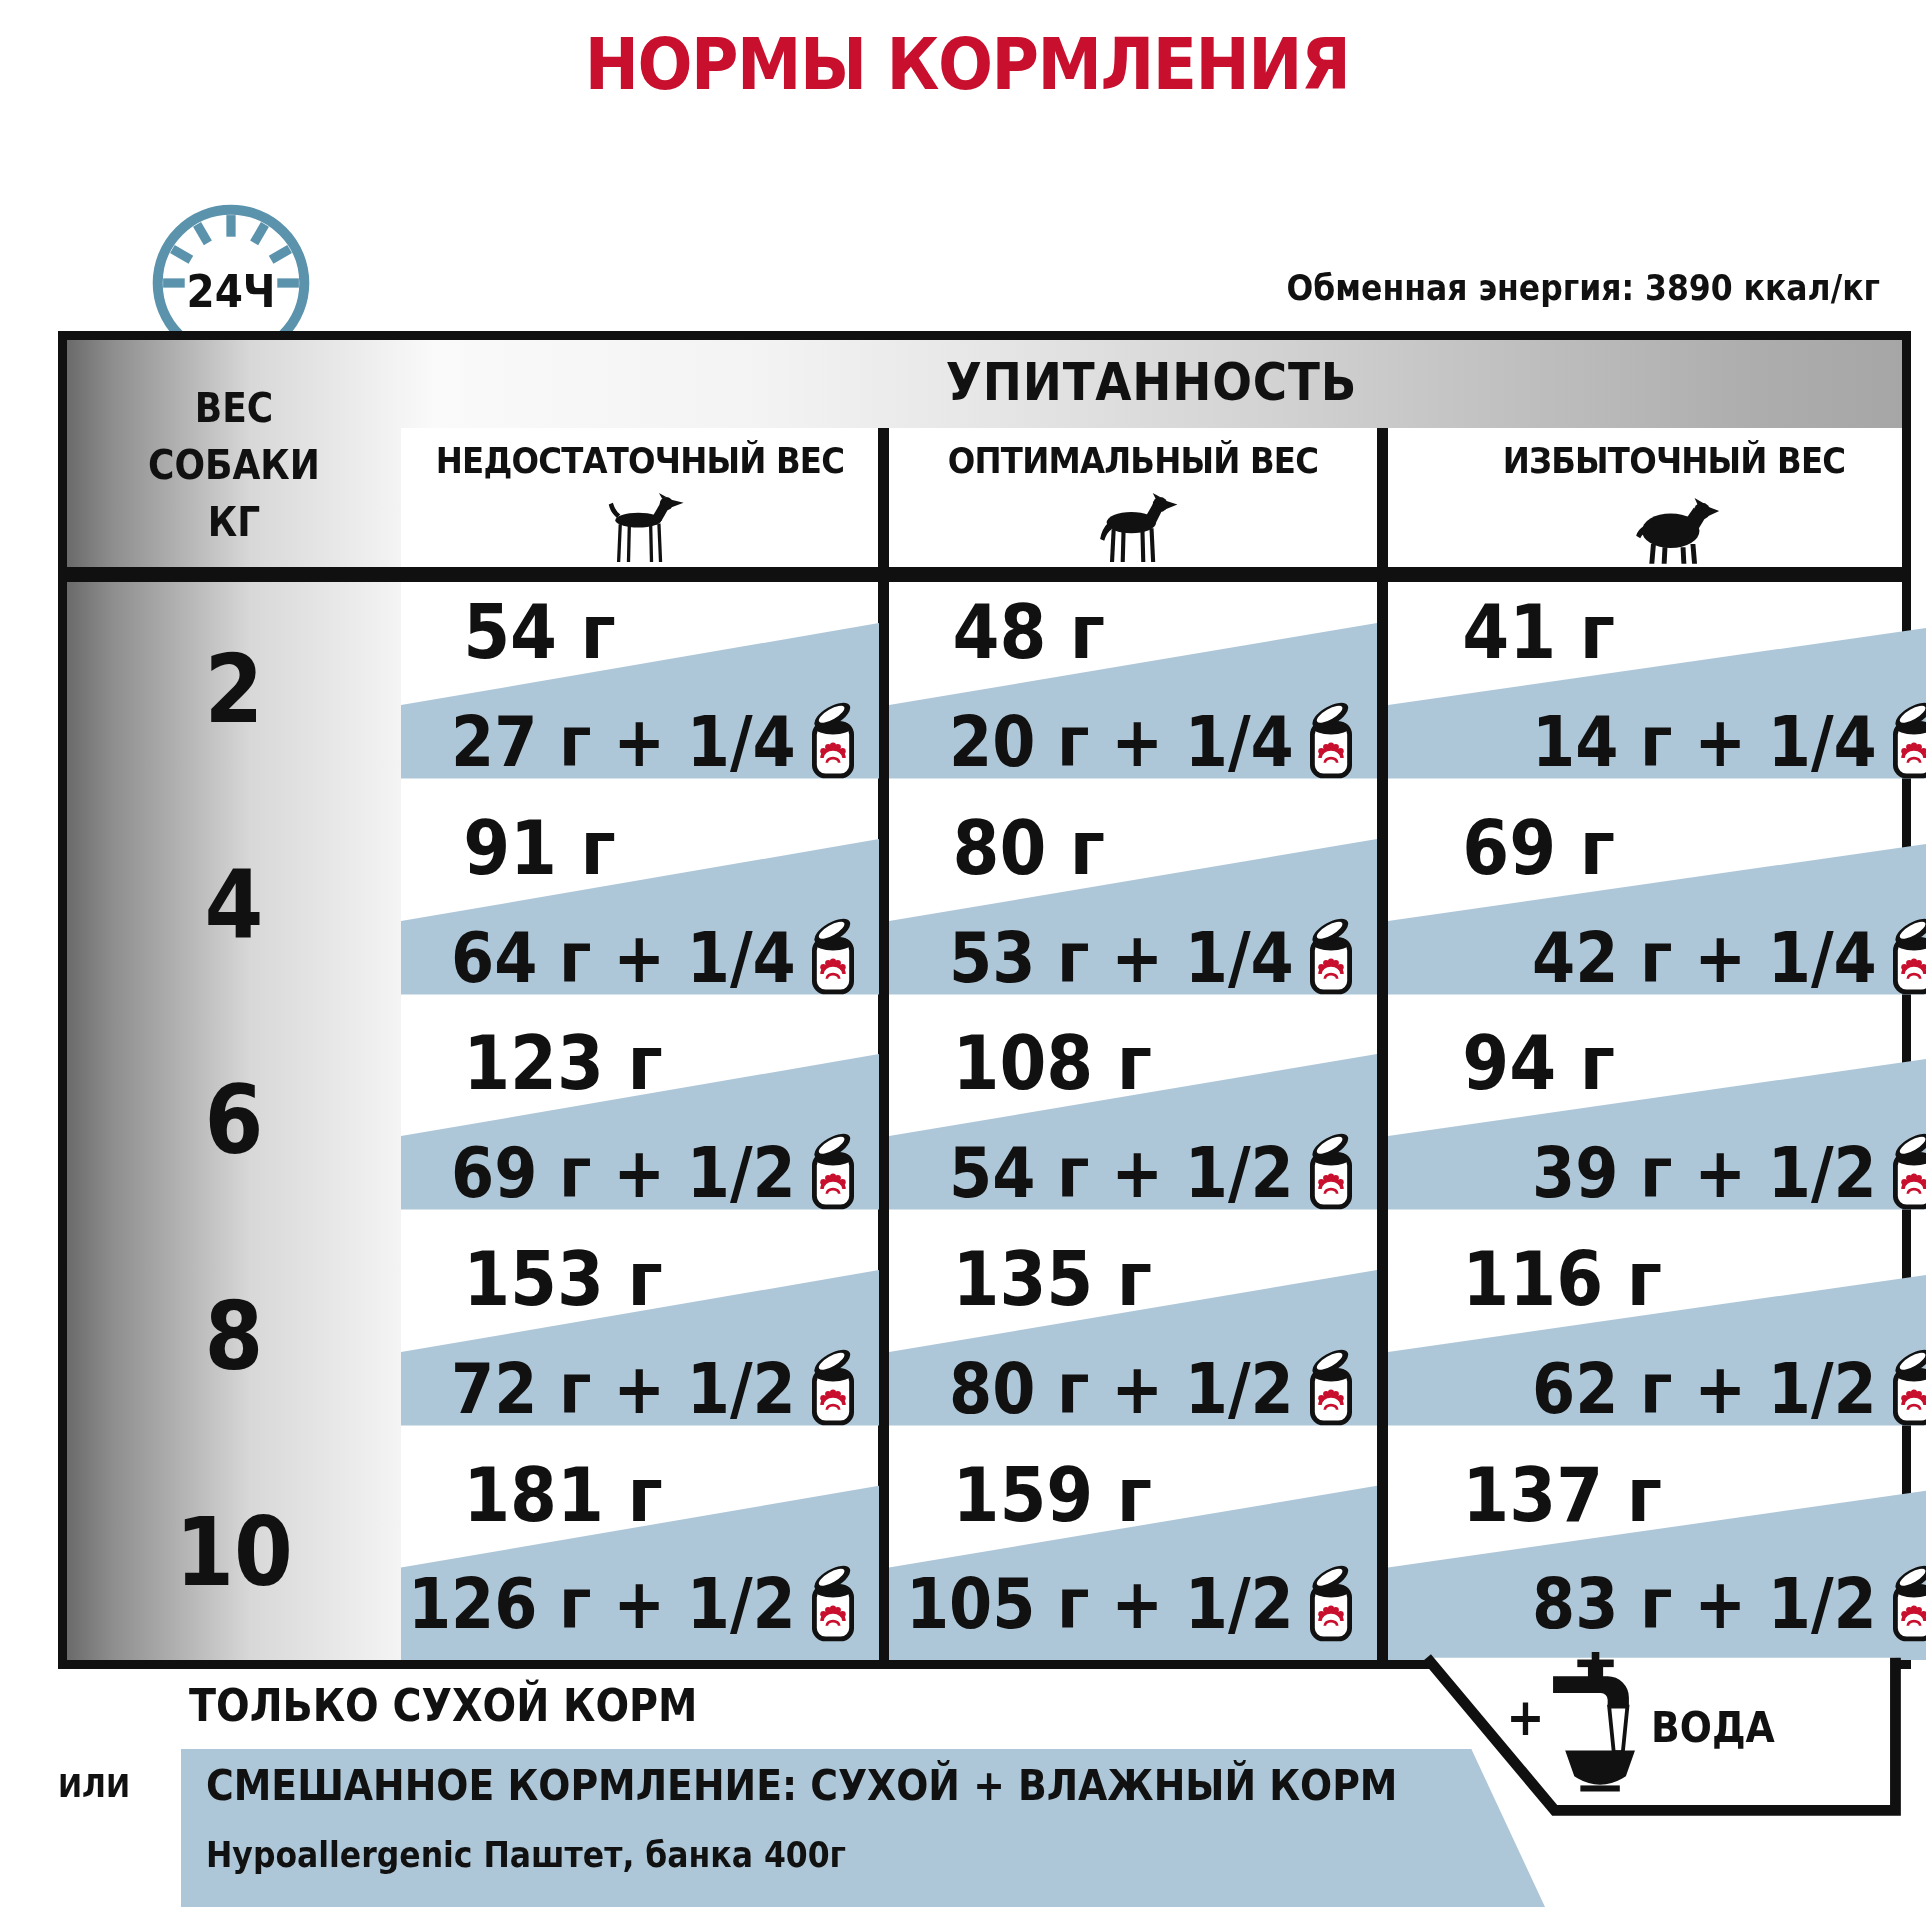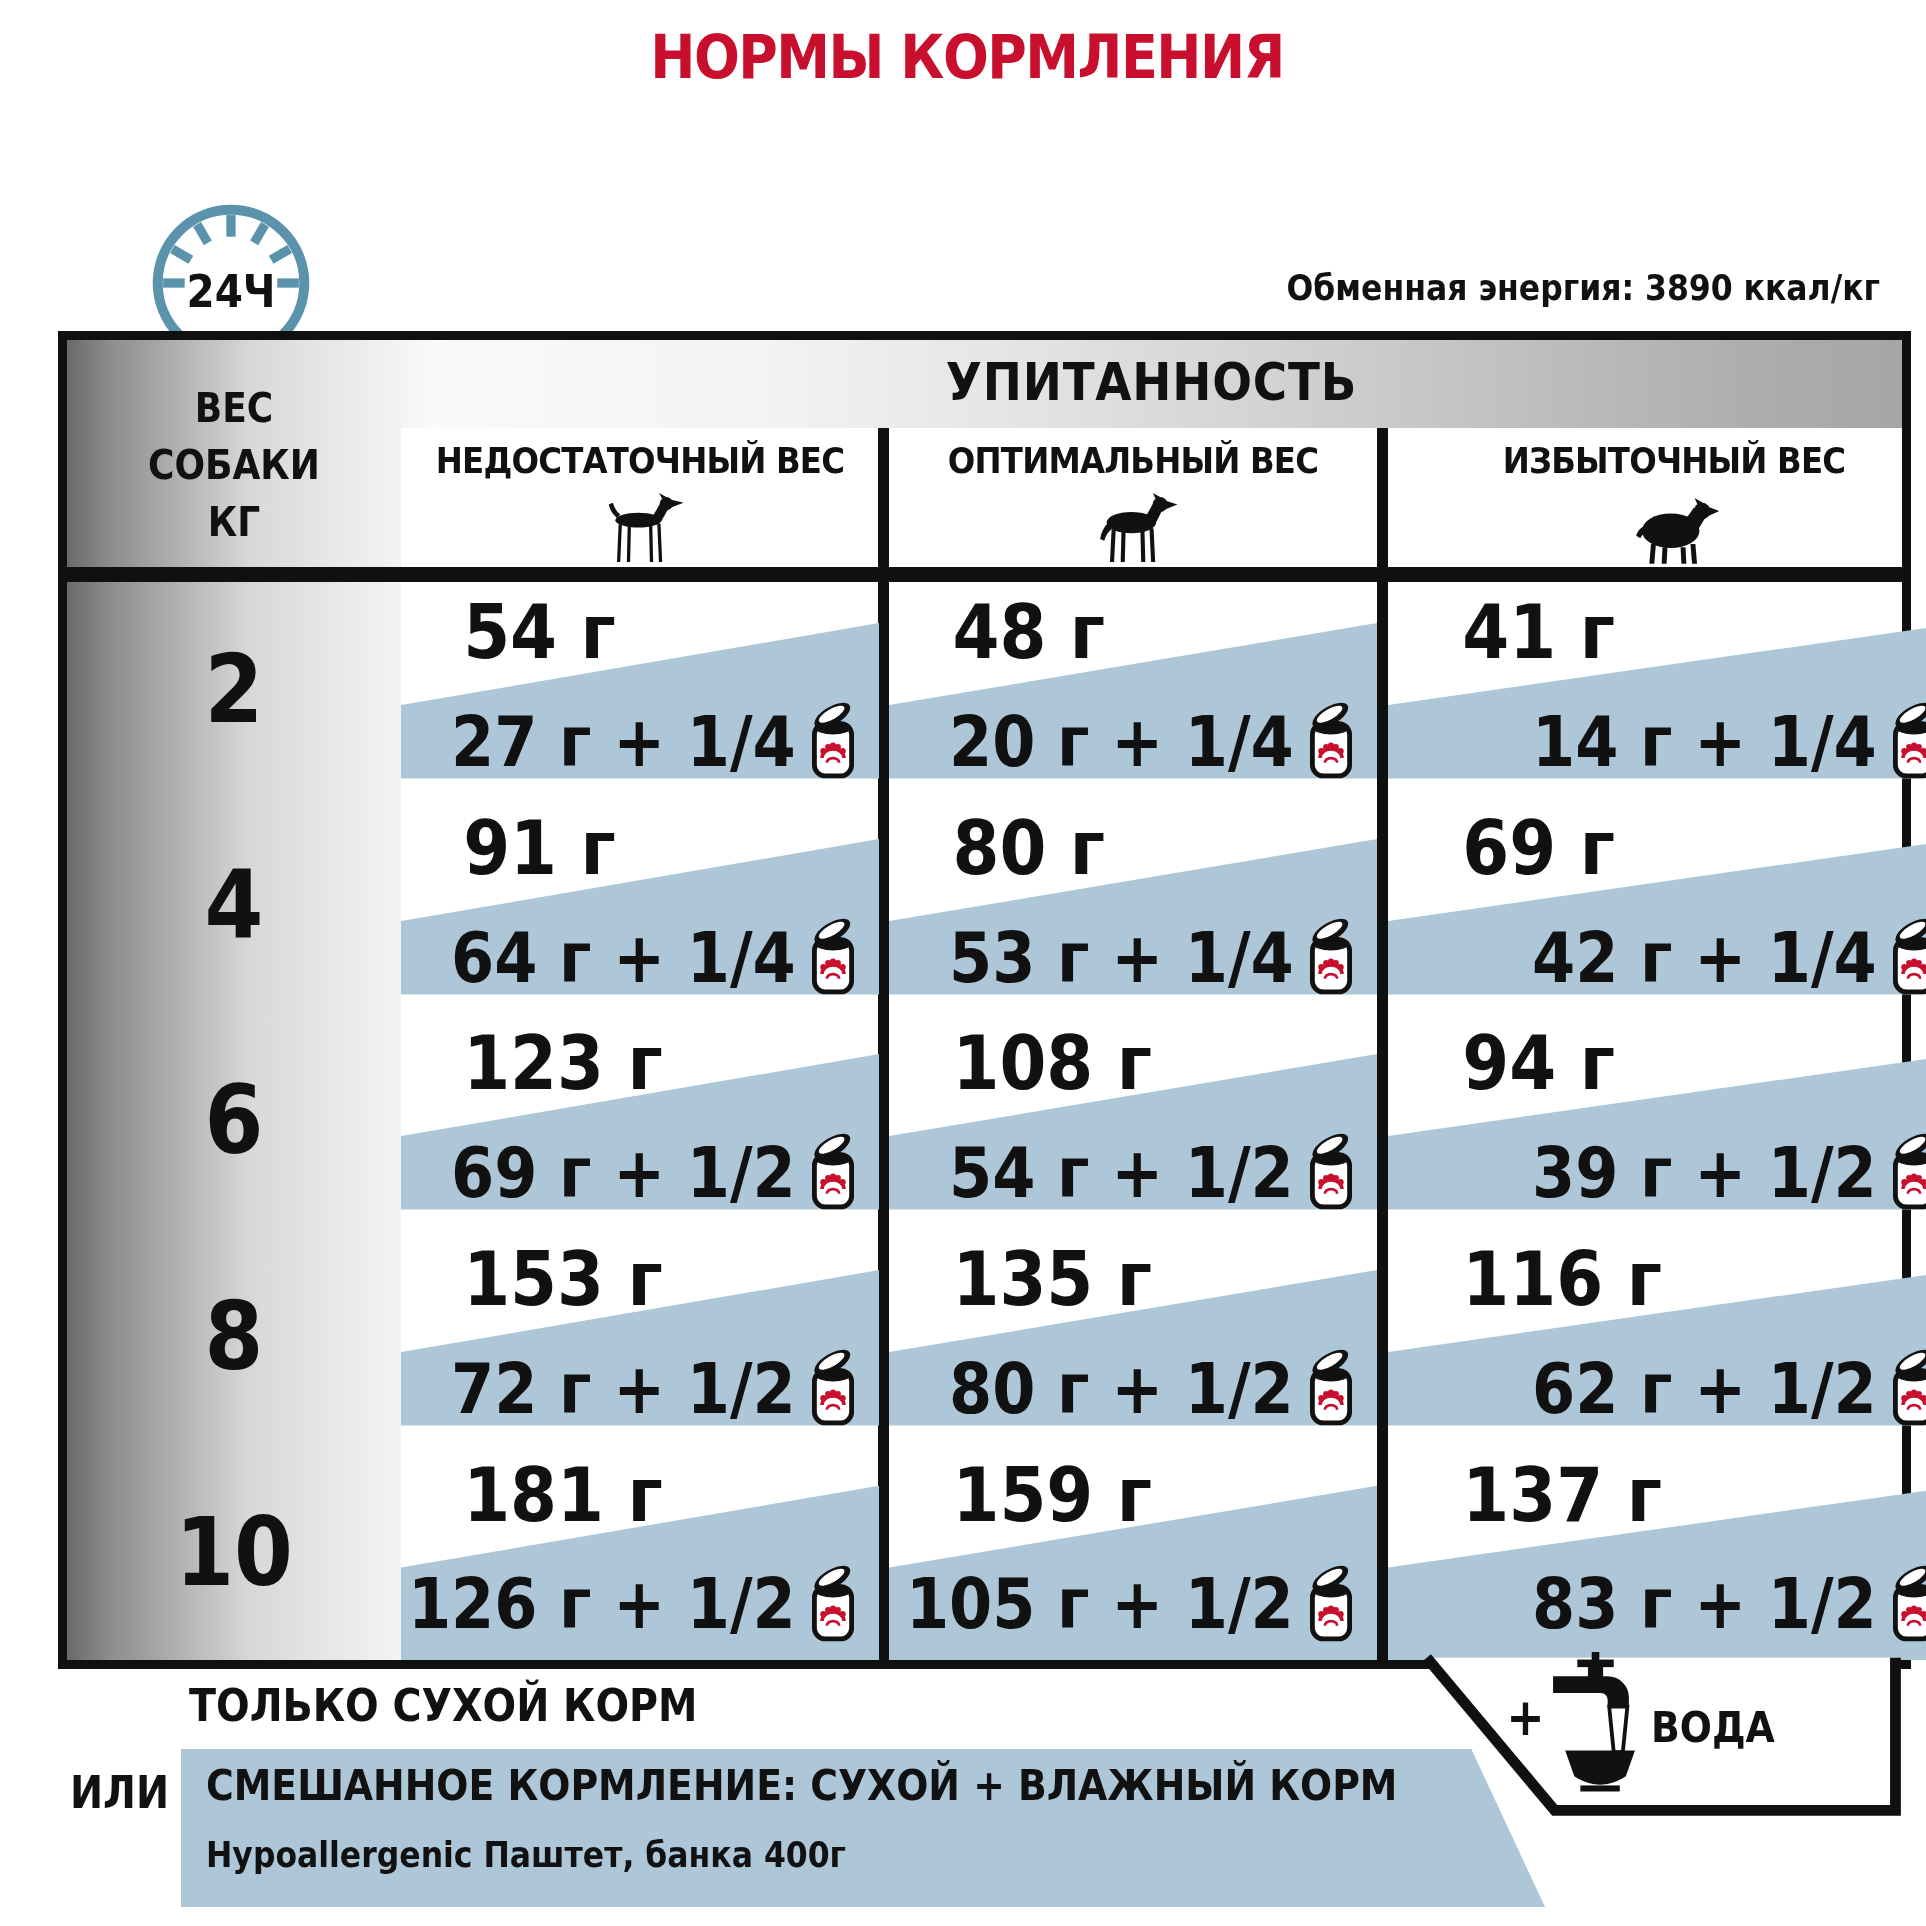--- a/index.html
+++ b/index.html
@@ -1,21 +1,21 @@
 <!DOCTYPE html>
 <html style="--accent-red: #C8102E; --band-blue: #AEC7D8; --clock-blue: #5B93AD; --paw-red: #C8102E;font-size:12.3px"><head>
 <meta charset="utf-8">
 <style>
   html,body{margin:0;padding:0;background:#fff;}
   .page{position:relative;width:1926px;height:1926px;background:#fff;overflow:hidden;
         font-family:"DejaVu Sans","Liberation Sans",sans-serif;font-stretch:condensed;color:#111;}
   .abs{position:absolute;}
 
   
-  .title{left:0;right:0;top:21.6px;text-align:center;font-size:60px;font-weight:800;
+  .title{left:0;right:0;top:21.6px;text-align:center;font-size:72px;font-weight:800;
          letter-spacing:-1.5px;color:var(--accent-red,#C8102E);margin-left:8px;}
 
   
   .energy{right:46px;top:268px;font-size:35px;font-weight:700;}
 
   
   .clock{left:150px;top:202px;width:162px;height:162px;z-index:0;}
   .clock-label{position:absolute;left:0;right:0;top:63px;text-align:center;font-size:45px;font-weight:800;}
 
   
@@ -44,21 +44,21 @@
   .band{position:absolute;left:0;right:0;top:0;bottom:0;background:var(--band-blue,#AEC7D8);
         clip-path:polygon(0 57%,100% 19%,100% 91%,0 91%);}
   .r5 .band{clip-path:polygon(0 57%,100% 19%,100% 100%,0 100%);}
   .dry{position:absolute;left:13%;top:6.2px;font-size:75px;font-weight:800;white-space:nowrap;}
   .mixed{position:absolute;right:15px;top:56%;height:36%;display:flex;align-items:center;gap:6.2px;
          font-size:69px;font-weight:800;white-space:nowrap;}
   .can{height:83px;flex:0 0 auto;}
 
   
   .dry-only{left:189px;top:1680px;font-size:44px;font-weight:800;}
-  .or{left:58px;width:123px;top:1767px;text-align:center;font-size:44px;font-weight:800;}
+  .or{left:58px;width:123px;top:1767px;text-align:left;font-size:32px;font-weight:800;}
   .banner{left:181px;top:1743px;width:1364px;height:158px;background:var(--band-blue,#AEC7D8);
           clip-path:polygon(0 0,94.6% 0,100% 100%,0 100%);margin-top:6px;}
   .banner .t1{position:absolute;left:25px;top:12.3px;font-size:42px;font-weight:800;}
   .banner .t2{position:absolute;left:25px;top:86px;font-size:35px;font-weight:700;}
   .pocket{left:1402px;top:1647px;width:509px;height:185px;z-index:2;}
   .plus{left:1501px;top:1688px;width:49px;text-align:center;font-size:51px;font-weight:800;z-index:3;}
   .faucet{left:1547px;top:1651px;width:91px;height:146px;z-index:3;}
   .water{left:1651px;top:1703px;font-size:42px;font-weight:800;z-index:3;}
 </style>
 </head>

